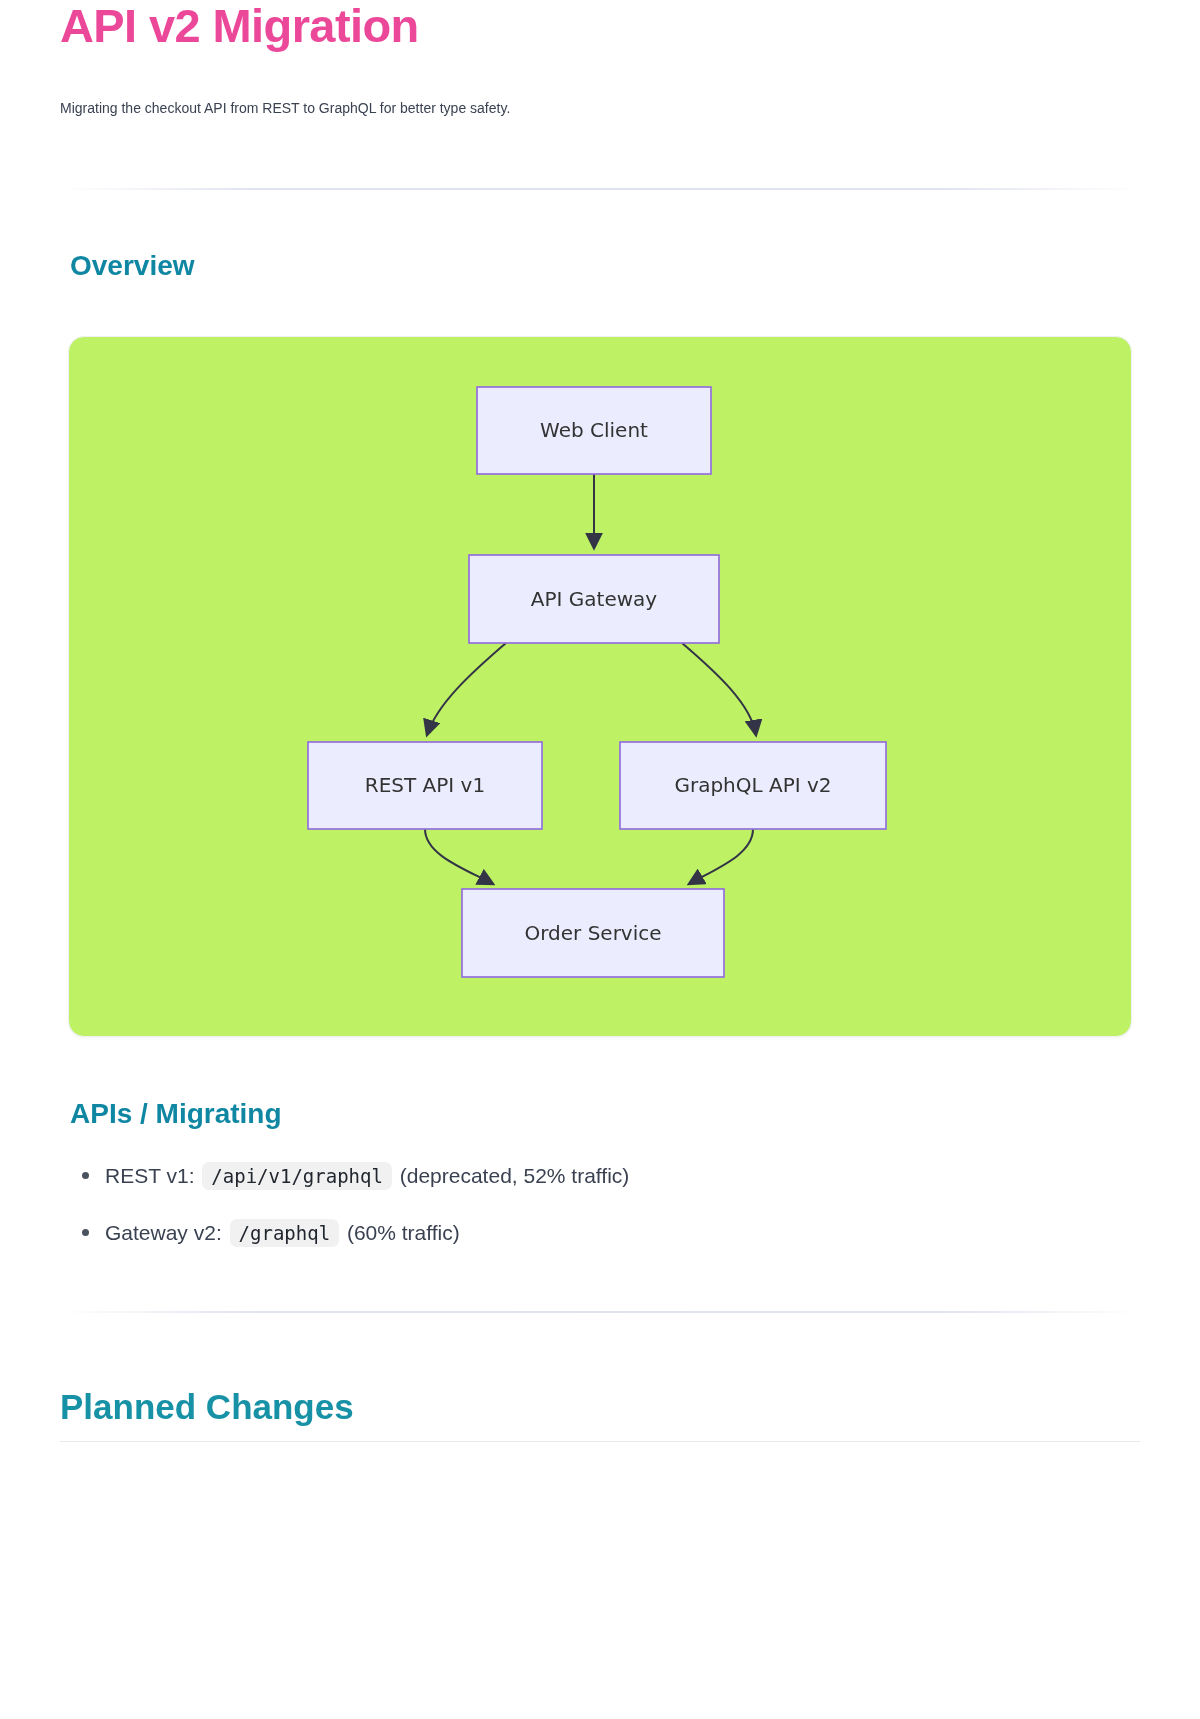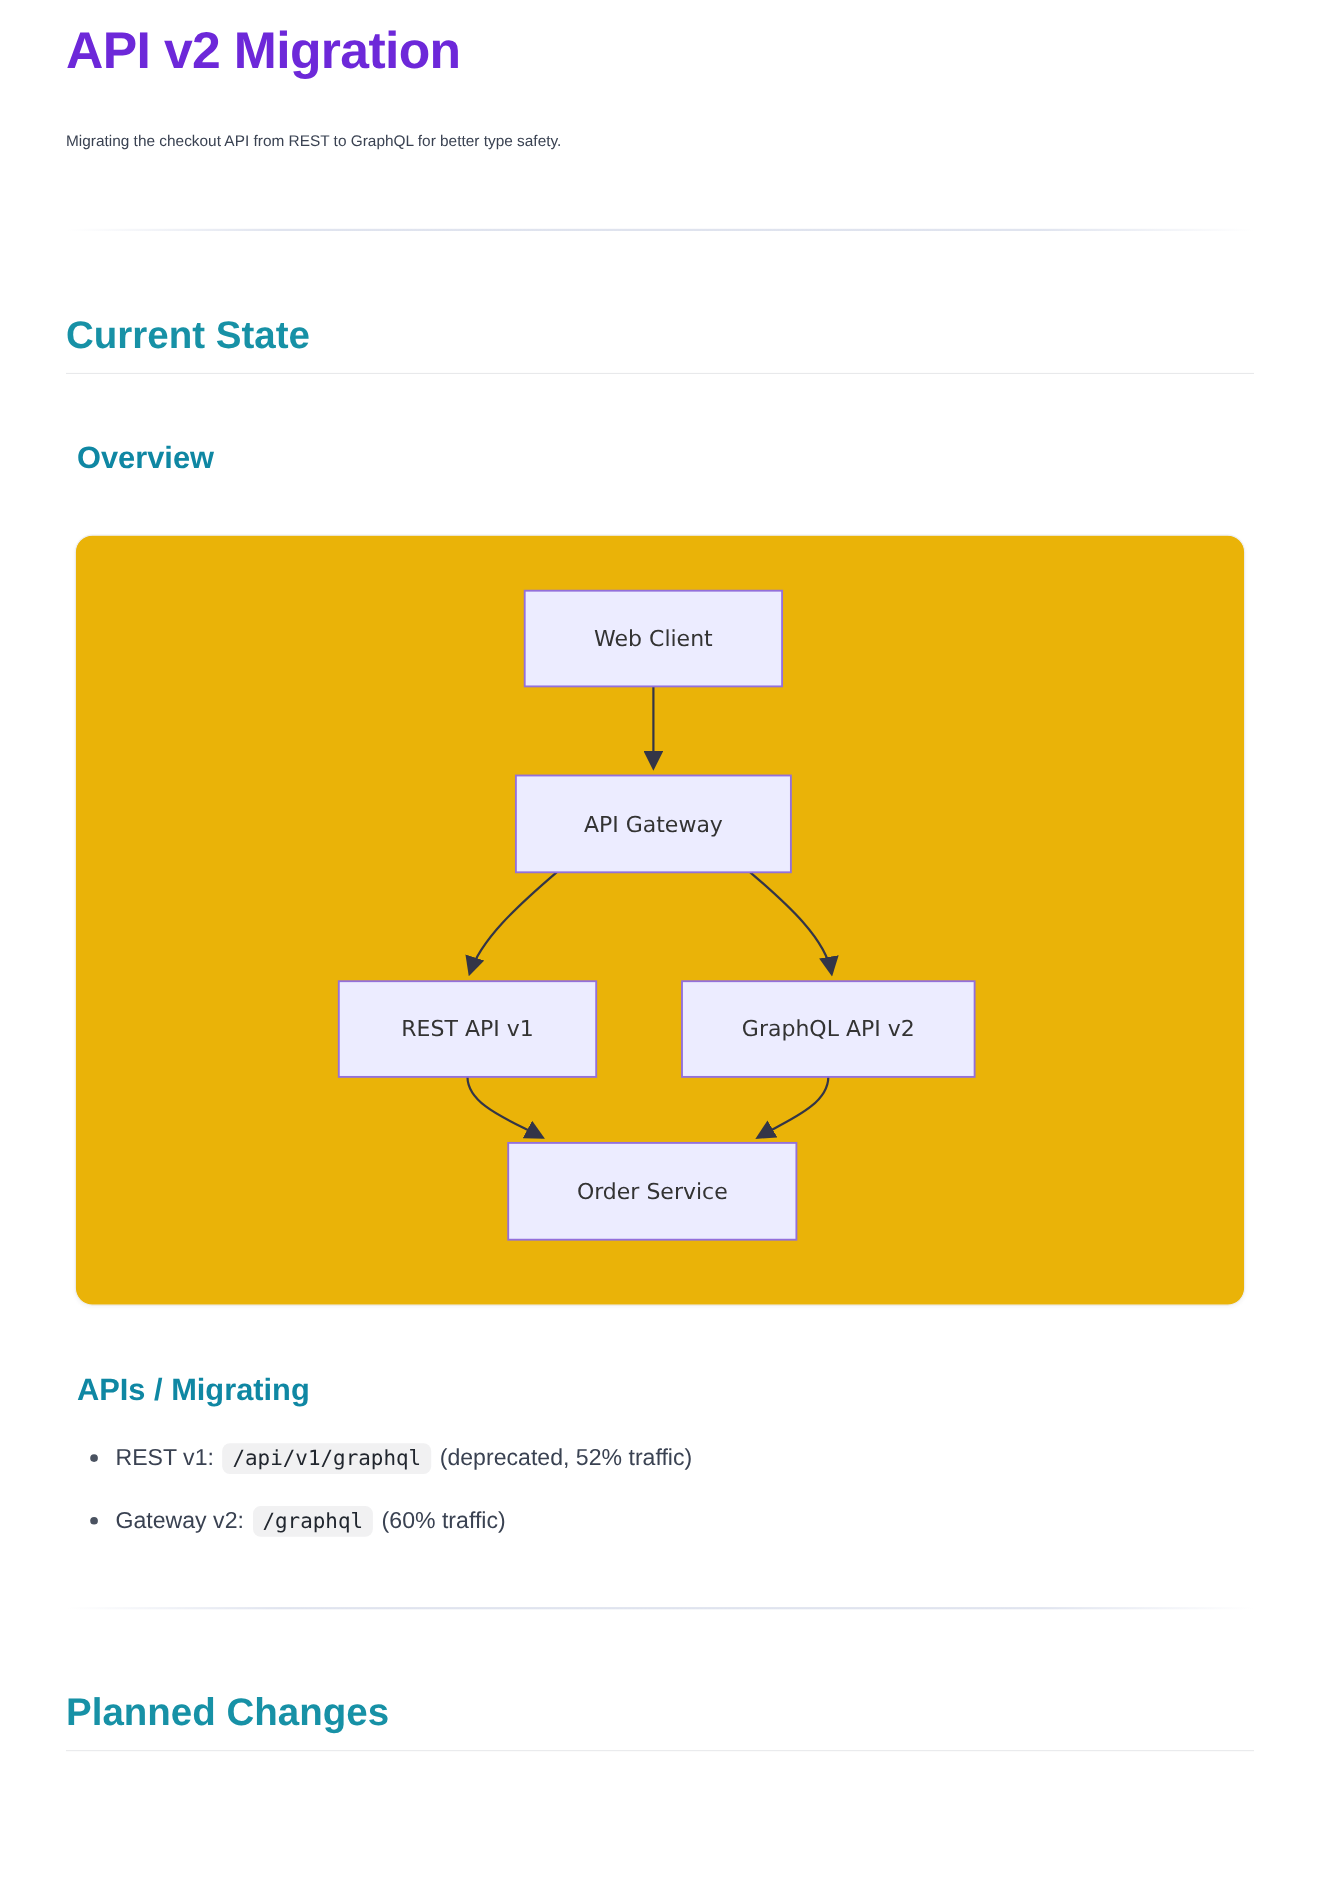--- a/index.html
+++ b/index.html
@@ -6,26 +6,25 @@
   html, body { background: #ffffff; }
   body {
     width: 1200px;
     min-height: 1719px;
     font-family: "Liberation Sans", sans-serif;
     color: #3a4252;
   }
   .content { padding: 0 60px; }
 
   h1.page-title {
-    margin-top: 20px;
     font-size: 47px;
     line-height: 1.12;
     font-weight: 700;
     letter-spacing: -0.6px;
-    color: #6d28d9;
+    color: #ec4899;
   }
   p.subtitle {
     margin-top: 45px;
     font-size: 14px;
     line-height: 1.45;
     color: #3a4252;
   }
   .soft-divider {
     border: none;
     height: 2px;
@@ -53,21 +52,21 @@
     color: #0f87a3;
     margin-left: 10px;
   }
   h3.sub-heading.apis { margin-top: 60px; }
 
   .diagram-card {
     margin-top: 53px;
     margin-left: 8px;
     width: 1064px;
     height: 701px;
-    background: #eab308;
+    background: #bef264;
     border: 1px solid #eef0f4;
     border-radius: 16px;
     box-shadow: 0 2px 3px rgba(16,24,40,0.03);
     overflow: hidden;
   }
   .diagram-card svg { display: block; }
   .flow-node {
     fill: #ECECFF;
     stroke: #9370DB;
     stroke-width: 1.7;
@@ -120,21 +119,20 @@
 <body>
 
 <div class="content">
 
   <h1 class="page-title">API v2 Migration</h1>
 
   <p class="subtitle">Migrating the checkout API from REST to GraphQL for better type safety.</p>
 
   <hr class="soft-divider">
 
-  <h2 class="section-heading">Current State</h2>
 
   <h3 class="sub-heading">Overview</h3>
 
   <div class="diagram-card">
     <svg width="1062" height="699" viewBox="0 0 1062 699">
       <defs>
         <marker id="arrowhead" viewBox="0 0 10 10" refX="8.5" refY="5" markerWidth="9" markerHeight="9" orient="auto-start-reverse">
           <path d="M0,0 L10,5 L0,10 z" fill="#333547"></path>
         </marker>
       </defs>

